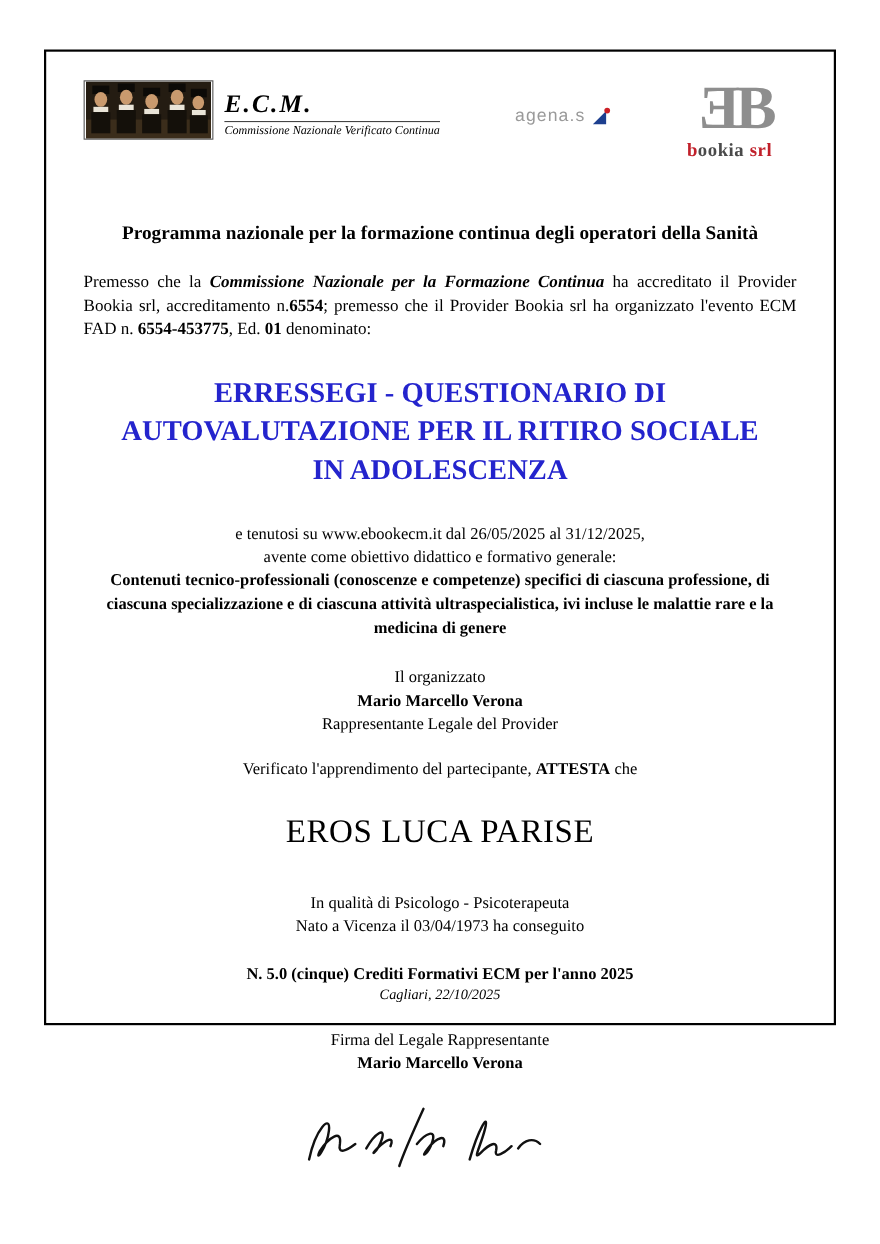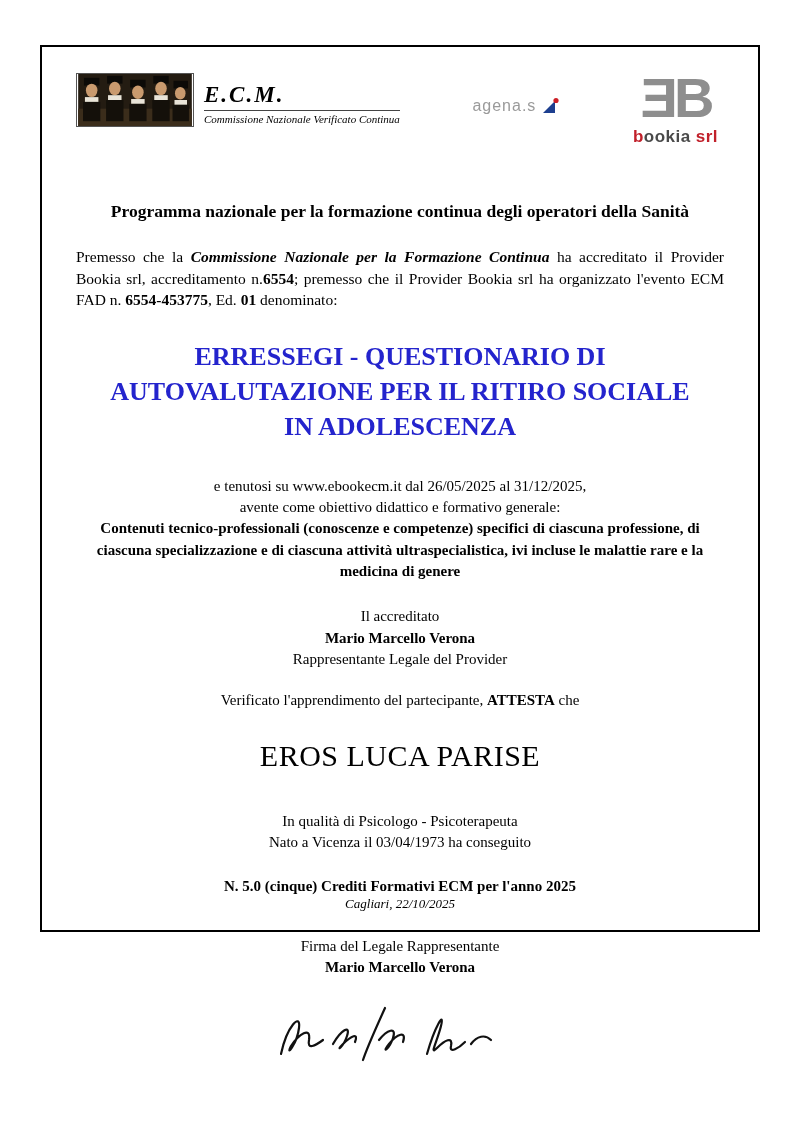--- a/index.html
+++ b/index.html
@@ -22,21 +22,21 @@
   
   .header{display:flex;justify-content:space-between;align-items:flex-start;text-align:left;}
   .logo-ecm{display:flex;align-items:flex-end;gap:10px;}
   .painting{display:block;border:1px solid #555;}
   .ecm-text{padding-bottom:2px;}
   .ecm-title{font-size:23px;font-weight:bold;font-style:italic;letter-spacing:2px;}
   .ecm-sub{font-size:11px;font-style:italic;border-top:1px solid #444;padding-top:2px;margin-top:2px;}
   .logo-agenas{display:flex;align-items:center;gap:4px;margin-top:24px;
     font-family:"Liberation Sans", sans-serif;}
   .agenas-text{font-size:16px;color:#9a9a9a;letter-spacing:1px;}
-  .logo-bookia{text-align:center;font-family:Liberation Sans, sans-serif;margin-right:6px;}
+  .logo-bookia{text-align:right;font-family:Liberation Serif, serif;margin-right:22px;}
   .eb{font-size:56px;font-weight:bold;color:var(--gray);line-height:0.9;letter-spacing:-4px;}
   .bookia-name{font-size:17px;font-weight:bold;margin-top:4px;letter-spacing:0.5px;}
   .bookia-name .red{color:var(--red);}
   .bookia-name .dark{color:#4a4a4a;}
   .bookia-name .sp{margin-left:5px;}
 
   
   .program-title{margin-top:54px;font-size:17.5px;font-weight:bold;}
   .intro{margin-top:24px;text-align:justify;font-size:15.5px;line-height:1.38;}
   .intro .bi{font-weight:bold;font-style:italic;}
@@ -116,21 +116,21 @@
 
     <h2 class="event-title">ERRESSEGI - QUESTIONARIO DI AUTOVALUTAZIONE PER IL RITIRO SOCIALE IN ADOLESCENZA</h2>
 
     <div class="held-block">
       <div><span>e tenutosi su </span><span>www.ebookecm.it</span><span> dal 26/05/2025 al 31/12/2025,</span></div>
       <div>avente come obiettivo didattico e formativo generale:</div>
       <div class="objective-bold">Contenuti tecnico-professionali (conoscenze e competenze) specifici di ciascuna professione, di ciascuna specializzazione e di ciascuna attività ultraspecialistica, ivi incluse le malattie rare e la medicina di genere</div>
     </div>
 
     <div class="undersigned-block">
-      <div>Il accreditato</div>
+      <div>Il organizzato</div>
       <div class="b">Mario Marcello Verona</div>
       <div>Rappresentante Legale del Provider</div>
     </div>
 
     <div class="attest-line"><span>Verificato l'apprendimento del partecipante, </span><span class="b">ATTESTA</span><span> che</span></div>
 
     <h2 class="participant-name">EROS LUCA PARISE</h2>
 
     <div class="qual-block">
       <div>In qualità di Psicologo - Psicoterapeuta</div>

